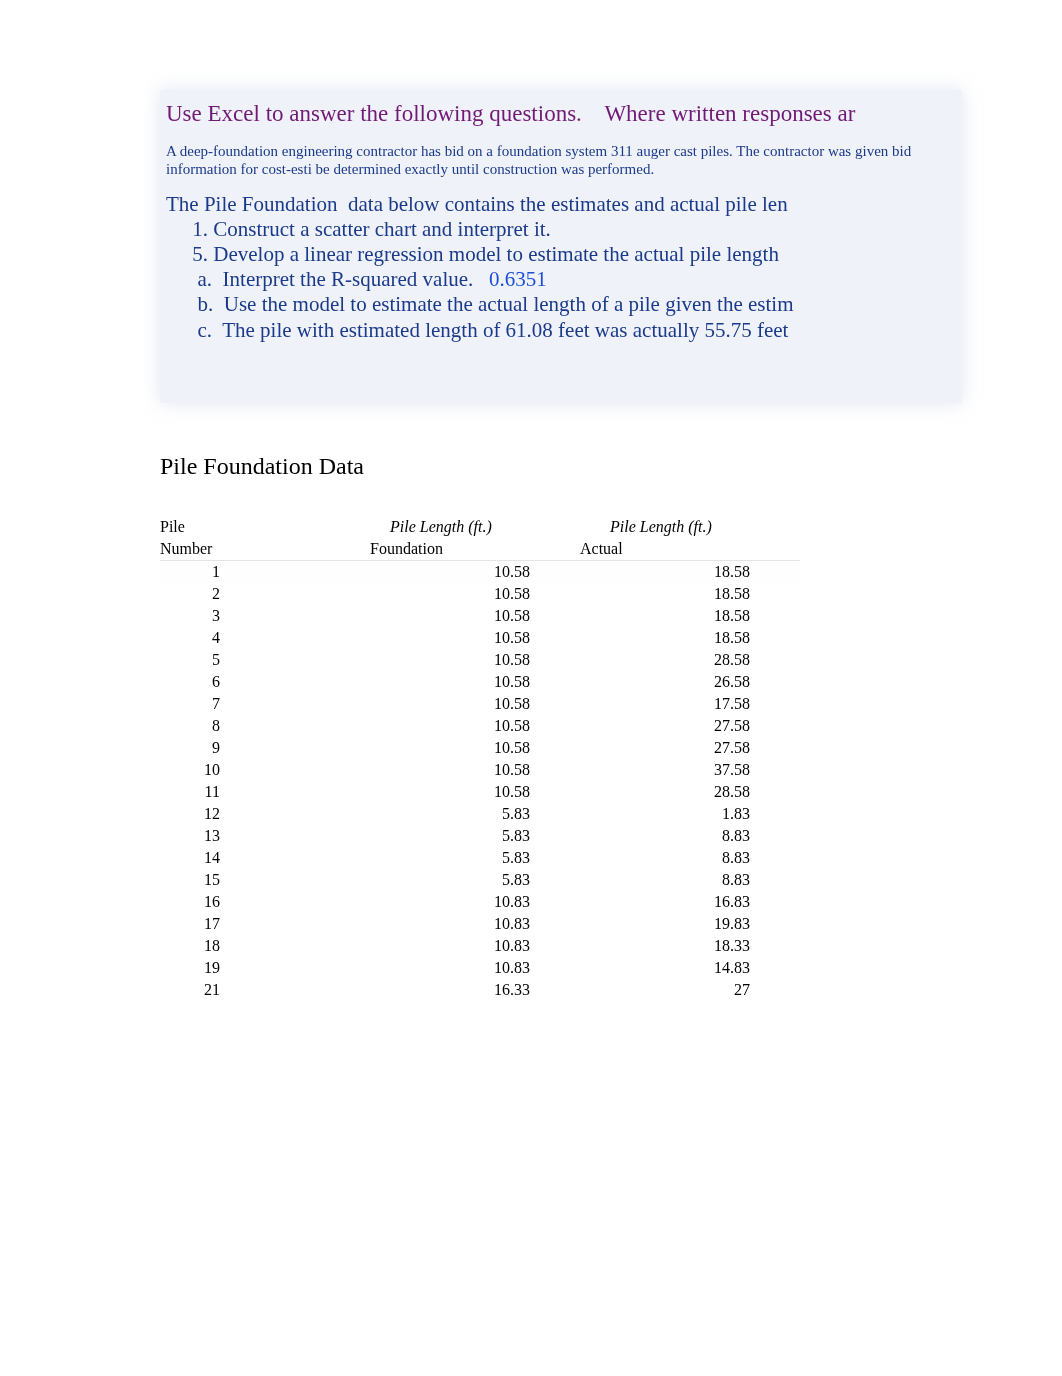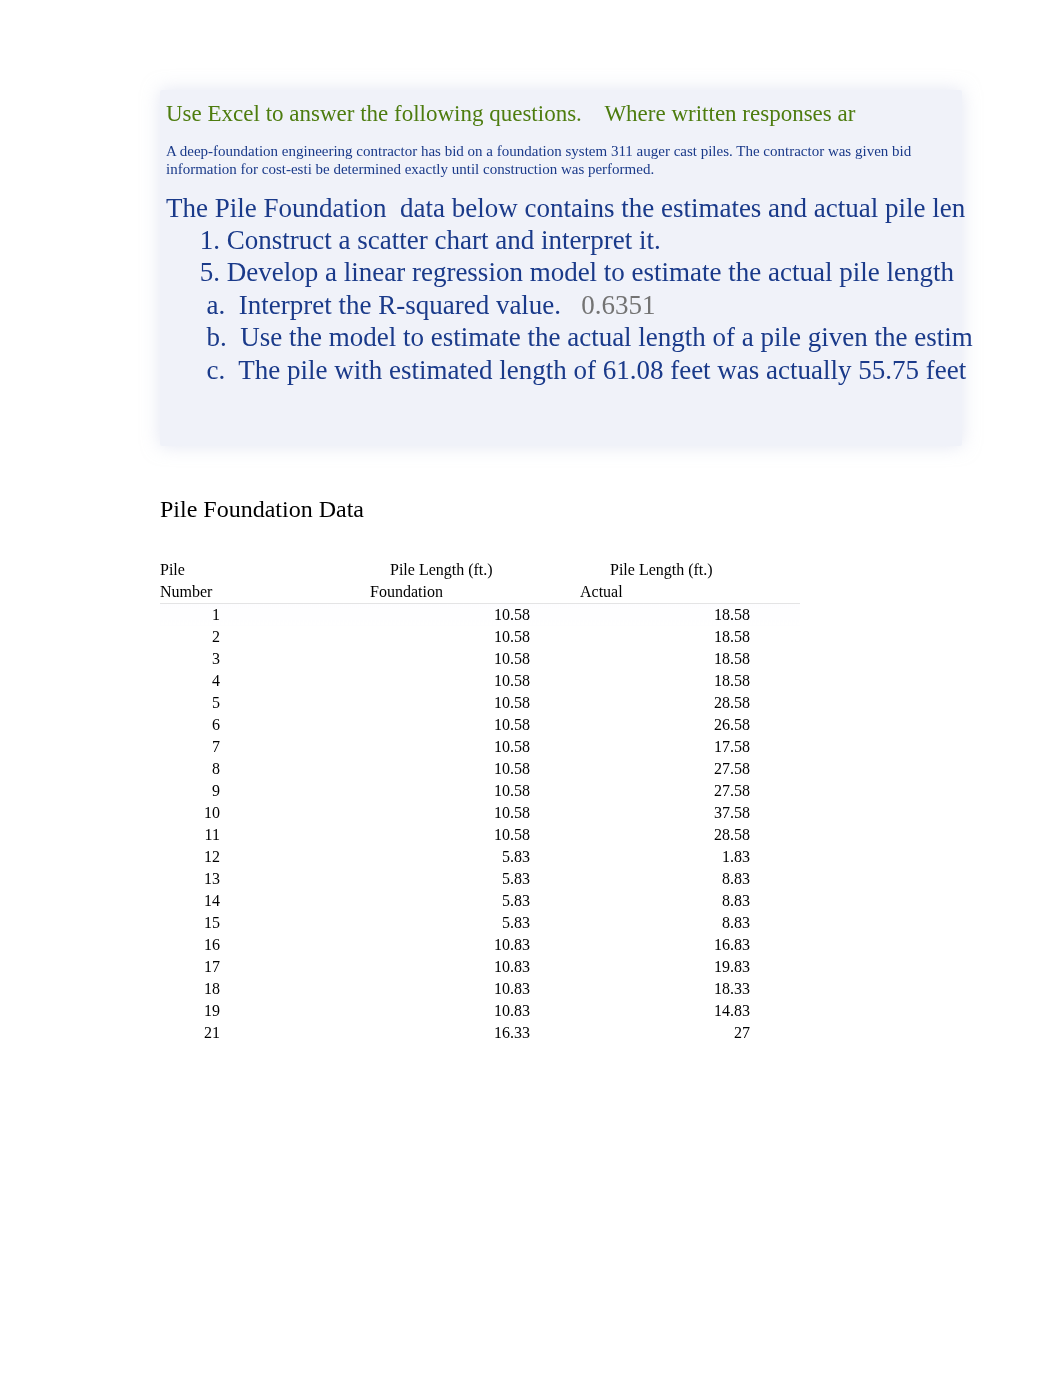--- a/index.html
+++ b/index.html
@@ -13,61 +13,61 @@
     padding: 90px 100px 60px 160px;
   }
   .instruction-box {
     background: #f0f2f9;
     padding: 10px 6px 60px 6px;
     margin-bottom: 50px;
     border-radius: 2px;
     box-shadow: 0 0 18px rgba(200,205,230,0.5);
   }
   .intro-line {
-    color: #4d7c0f;
+    color: #701a75;
     font-size: 23px;
     line-height: 1.2;
     margin-bottom: 14px;
     white-space: pre;
   }
   .body-text {
     color: #1a3a8a;
     font-size: 15px;
     line-height: 1.2;
     margin-bottom: 14px;
   }
   .list-line {
     color: #1a3a8a;
-    font-size: 27px;
+    font-size: 21px;
     line-height: 1.2;
     white-space: pre;
   }
   .rsq {
-    color: #737373;
+    color: #1d4ed8;
   }
   .section-title {
     color: #000;
     font-size: 24px;
     margin-bottom: 36px;
   }
   table.data {
     border-collapse: collapse;
     font-size: 16px;
     color: #000;
   }
   table.data th, table.data td {
     font-weight: normal;
     padding: 2px 0;
     vertical-align: bottom;
   }
   .col-num { width: 200px; text-align: left; }
   .col-est { width: 190px; text-align: left; }
   .col-act { width: 190px; text-align: left; }
   .hdr-row1 .col-num { text-align: left; }
-  .hdr-row1 .col-est, .hdr-row1 .col-act { text-align: left; padding-left: 30px; }
+  .hdr-row1 .col-est, .hdr-row1 .col-act { text-align: left; padding-left: 30px; font-style: italic; }
   .hdr-row2 td { padding-bottom: 6px; }
   .data-row td:first-child { text-align: right; padding-right: 140px; }
   .data-row td:nth-child(2) { text-align: right; padding-right: 50px; }
   .data-row td:nth-child(3) { text-align: right; padding-right: 50px; }
   .sep td { border-bottom: 1px solid rgba(0,0,0,0.05); }
   .first-data td { padding-top: 6px; }
   .shade-row td { background: linear-gradient(#fdfdff,#ffffff); }
 </style>
 </head>
 <body>

